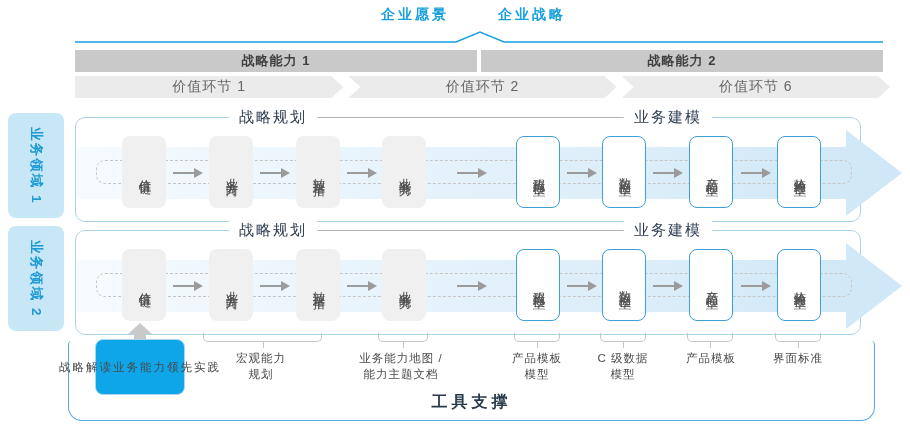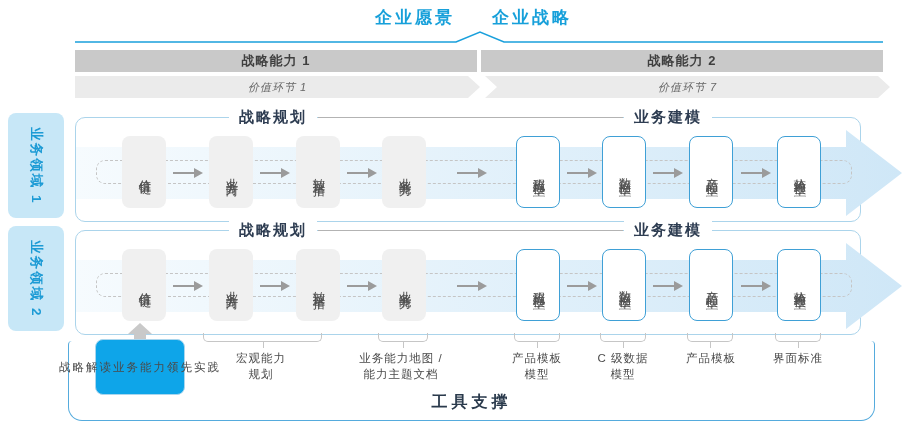--- a/index.html
+++ b/index.html
@@ -1,34 +1,34 @@
 <!DOCTYPE html>
 <html><head>
 <meta charset="utf-8">
 <style>
   * { margin:0; padding:0; box-sizing:border-box; }
   body { background:#ffffff; font-family:"Liberation Sans","DejaVu Sans",sans-serif; }
   .canvas { position:relative; width:910px; height:432px; background:#fff; overflow:hidden; }
 
   
   .title-row { position:absolute; left:75px; top:6px; width:808px; height:26px; }
-  .title-row span { position:absolute; transform:translateX(-50%); font-size:17px; font-weight:bold;
+  .title-row span { position:absolute; transform:translateX(-50%); font-size:14px; font-weight:bold;
     color:#17a0da; letter-spacing:3px; white-space:nowrap; }
   .title-vision { left:340px; }
   .title-strategy { left:457px; }
   .divider-svg { position:absolute; left:75px; top:28px; }
 
   
   .cap-row { position:absolute; left:75px; top:50px; width:808px; height:22px; display:flex; gap:4px; }
   .cap-seg { flex:1; background:#c9c9c9; display:flex; align-items:center; justify-content:center;
     font-size:13px; font-weight:bold; color:#3f3f3f; letter-spacing:1px; }
   .val-row { position:absolute; left:75px; top:76px; width:815px; height:22px; display:flex; gap:5px; }
   .val-seg { flex:1; background:#ebebeb; display:flex; align-items:center; justify-content:center;
-    font-size:11px; color:#666; letter-spacing:1px;
-    clip-path:polygon(0 0, calc(100% - 12px) 0, 100% 50%, calc(100% - 12px) 100%, 0 100%, 12px 50%);font-style:italic; }
+    font-size:14px; color:#666; letter-spacing:1px;
+    clip-path:polygon(0 0, calc(100% - 12px) 0, 100% 50%, calc(100% - 12px) 100%, 0 100%, 12px 50%); }
   .val-seg.first { clip-path:polygon(0 0, calc(100% - 12px) 0, 100% 50%, calc(100% - 12px) 100%, 0 100%); }
 
   
   .domain-chip { position:absolute; left:8px; width:56px; height:105px; background:#c7e7f7;
     border-radius:8px; display:flex; align-items:center; justify-content:center; }
   .domain-chip span { transform:rotate(90deg); white-space:nowrap; font-size:13.5px; font-weight:bold;
     color:#1d9bd5; letter-spacing:2px; }
   .domain-1 { top:113px; } .domain-2 { top:226px; }
 
   
@@ -44,21 +44,21 @@
     letter-spacing:2px; line-height:1.1; }
   .node.gray { background:#f0f0f0; }
   .node.blue { background:#fff; border:1.5px solid #3fa0d6; }
   .flow-arrow { position:absolute; top:54px; width:22px; height:2px; background:#9b9b9b; }
   .flow-arrow::after { content:""; position:absolute; right:-8px; top:-4px;
     border-left:9px solid #9b9b9b; border-top:5px solid transparent; border-bottom:5px solid transparent; }
 
   .phase-header { position:absolute; left:0; top:-10px; width:100%; height:20px; }
   .phase-line { position:absolute; left:242px; top:9px; width:305px; height:1px; background:#b3b3b3; }
   .phase-label { position:absolute; transform:translateX(-50%); top:0; background:#fff; padding:0 10px;
-    font-size:15px; font-weight:bold; color:#2e3d52; letter-spacing:2px; white-space:nowrap; z-index:2; }
+    font-size:15px; font-weight:normal; color:#2e3d52; letter-spacing:2px; white-space:nowrap; z-index:2; }
   .phase-planning { left:197px; } .phase-modeling { left:592px; }
 
   
   .up-arrow { position:absolute; left:128px; top:323px; width:24px; }
   .up-arrow .head { width:0; height:0; margin:0 auto;
     border-left:12px solid transparent; border-right:12px solid transparent; border-bottom:11px solid #c9c9c9; }
   .up-arrow .shaft { width:12px; height:7px; background:#c9c9c9; margin:0 auto; }
 
   .inputs-box { position:absolute; left:95px; top:339px; width:90px; height:56px; background:#0ea5e9;
     border:1px solid #a9d6ee; border-radius:8px; display:flex; flex-direction:row;
@@ -105,21 +105,22 @@
     <path d="M0,14 L381,14 L405,4 L429,14 L808,14" fill="none" stroke="#1aa0dc" stroke-width="1.5"></path>
   </svg>
 
   <div class="cap-row">
     <div class="cap-seg">战略能力 1</div>
     <div class="cap-seg">战略能力 2</div>
   </div>
 
   <div class="val-row">
     <div class="val-seg first">价值环节 1</div>
-    <div class="val-seg">价值环节 7</div>
+    <div class="val-seg">价值环节 2</div>
+    <div class="val-seg">价值环节 6</div>
   </div>
 
   <div class="domain-chip domain-1">
     <span>业务领域 1</span>
   </div>
   <div class="domain-chip domain-2">
     <span>业务领域 2</span>
   </div>
 
   <div class="flow-box-container container-1">

